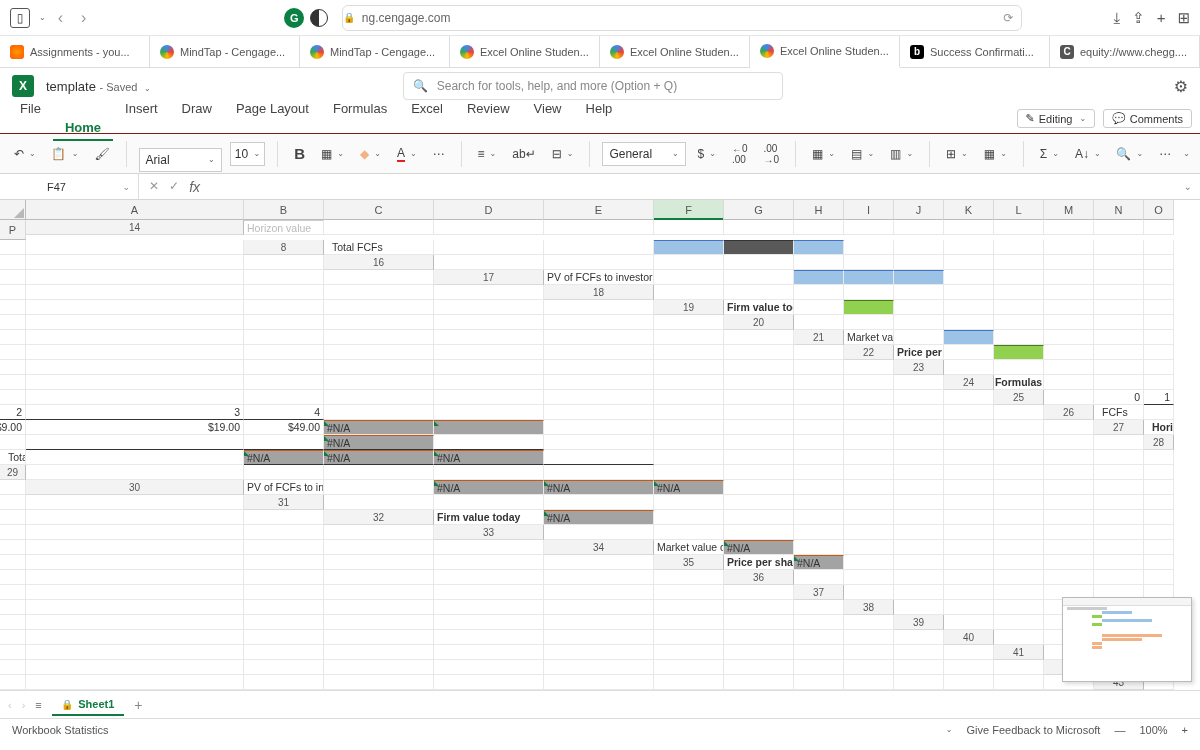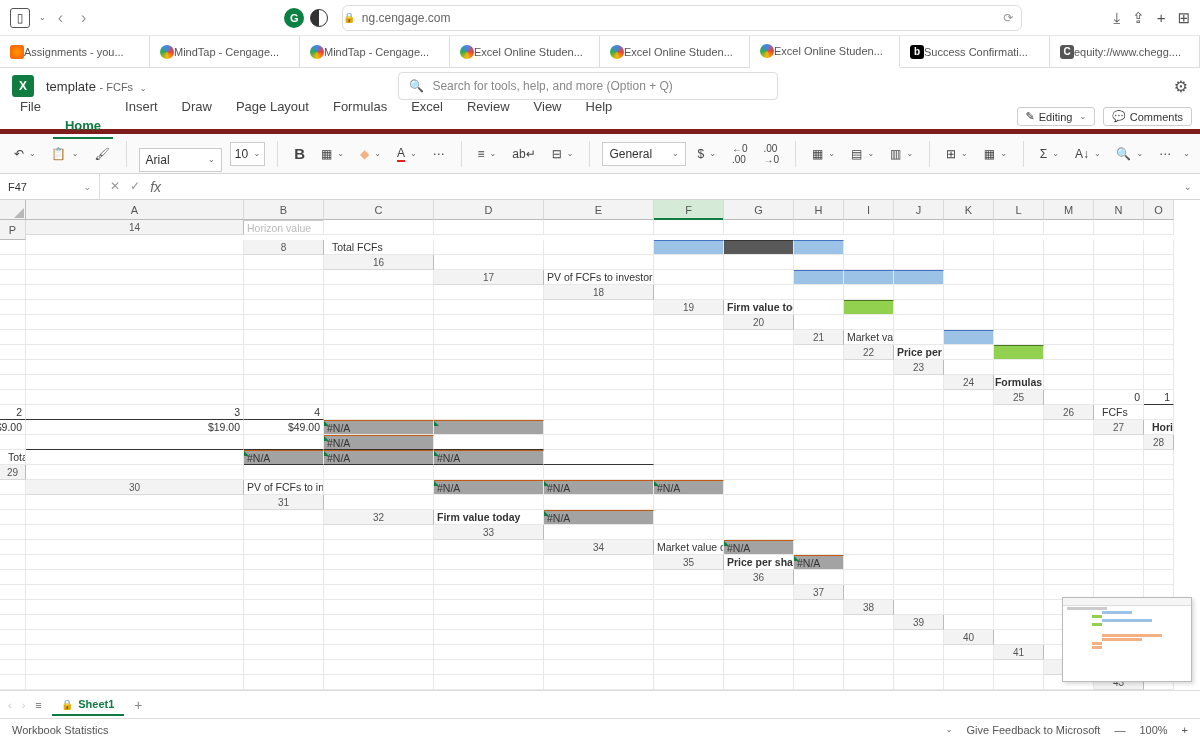--- a/index.html
+++ b/index.html
@@ -10,55 +10,55 @@
 .browser-bar .box { width: 20px; height: 20px; border: 1.5px solid #555; border-radius: 3px; display:flex; align-items:center; justify-content:center; }
 .browser-bar .nav-arrow { font-size: 16px; color: #999; padding: 0 6px; }
 .circle-g { width: 20px; height: 20px; border-radius: 50%; background: #0a8043; color:#fff; display:flex;align-items:center;justify-content:center;font-size:11px;font-weight:bold; }
 .shield { width: 18px; height: 18px; border-radius:50%; background:linear-gradient(90deg,#333 50%,#fff 50%); border:1px solid #333; }
 .url-bar { flex:1; max-width: 680px; height: 26px; border: 1px solid #ddd; border-radius: 6px; display:flex; align-items:center; justify-content:center; gap:6px; color:#666; margin:0 8px;}
 .url-bar .lock { font-size:10px; }
 .br-right { margin-left:auto; display:flex; gap:12px; color:#555; font-size:15px; }
 
 
 .browser-tabs { height: 32px; display:flex; border-bottom: 1px solid #ddd; }
-.btab { flex:1; min-width:0; display:flex; align-items:center; gap:0; padding:0 10px; border-right:1px solid #ddd; font-size:11px; color:#555; white-space:nowrap; overflow:hidden; text-overflow:ellipsis; }
+.btab { flex:1; min-width:0; display:flex; align-items:center; gap:6px; padding:0 10px; border-right:1px solid #ddd; font-size:11px; color:#555; white-space:nowrap; overflow:hidden; text-overflow:ellipsis; }
 .btab.active { background:#fff; border-bottom:2px solid #fff; margin-bottom:-1px; }
 .bicon { width:14px; height:14px; border-radius:3px; display:inline-block; flex-shrink:0; }
 .bi-orange { background: radial-gradient(circle,#f90,#f50); }
 .bi-multi { background: conic-gradient(#4285f4,#ea4335,#fbbc05,#34a853,#4285f4); border-radius:50%;}
 .bi-b { background:#000; color:#fff; font-weight:bold; text-align:center; font-size:10px; line-height:14px;}
 .bi-c { background:#555; color:#fff; font-weight:bold; text-align:center; font-size:10px; line-height:14px; border-radius:3px;}
 
 
 .xl-title { height: 36px; display:flex; align-items:center; padding: 0 12px; gap:12px; }
 .xl-logo { width:22px; height:22px; background:#107c41; color:#fff; border-radius:3px; display:flex; align-items:center; justify-content:center; font-weight:bold;font-size:12px;}
 .xl-name { font-size:13px; color:#333; }
 .xl-name .saved { color:#666; font-size:11px; }
 .xl-search { margin-left: 240px; width:380px; height:28px; border:1px solid #ddd; border-radius:4px; display:flex; align-items:center; padding:0 10px; color:#888; gap:8px;}
 .xl-gear { margin-left:auto; font-size:16px; color:#555; }
 
 
-.menu-bar { height: 30px; display:flex; align-items:center; padding:0 8px; gap:2px; border-bottom:5px solid #7f1d1d; }
+.menu-bar { height: 30px; display:flex; align-items:center; padding:0 8px; gap:2px; border-bottom:1px solid #7f1d1d; }
 .menu-item { padding: 4px 12px; font-size:13px; color:#444; cursor:pointer; }
 .menu-item.active { border-bottom:2px solid #107c41; color:#107c41; font-weight:600;margin-top:19px; }
 .menu-right { margin-left:auto; display:flex; gap:8px; }
 .menu-btn { display:flex; align-items:center; gap:4px; padding:2px 8px; border:1px solid #ccc; border-radius:3px; font-size:11px; }
 
 
 .ribbon { height: 40px; display:flex; align-items:center; padding:0 10px; gap:8px; border-bottom:1px solid #d4d4d4; background:#fafafa;}
 .rsep { width:1px; height:26px; background:#ddd; margin:0 4px; }
 .rbtn { display:flex; align-items:center; gap:2px; padding:2px 4px; color:#444; font-size:12px; }
 .font-name { width:90px; height:24px; border:1px solid #ccc; padding:0 6px; display:flex; align-items:center; font-size:12px; background:#fff;margin-top:12px;}
 .font-size { width:38px; height:24px; border:1px solid #ccc; padding:0 4px; display:flex; align-items:center; font-size:12px;background:#fff;}
 .num-fmt { width:90px; height:24px; border:1px solid #ccc; padding:0 6px; display:flex; align-items:center; font-size:12px;background:#fff;}
 .bold { font-weight:bold; font-size:15px; }
 
 
 .fb-row { height:26px; display:flex; align-items:center; border-bottom:1px solid #d4d4d4; }
-.name-box { width:100px; border-right:1px solid #ddd; padding:0 8px; font-size:11px; display:flex; align-items:center; height:100%; }
+.name-box { width:100px; border-right:1px solid #ddd; padding:0 8px; font-size:11px; display:flex; align-items:center; height:100%;margin-left:39px; }
 .name-box .dd { margin-left:auto; color:#888; font-size:9px;}
 .fb-btns { display:flex; gap:10px; padding:0 10px; color:#999; font-size:12px;}
 .fx { font-style:italic; font-size:14px; color:#666;}
 .formula-input { flex:1; padding:0 6px; font-size:12px; }
 .fb-end { padding:0 8px; color:#888; font-size:10px;}
 
 
 .grid-wrap { position:relative; height: 490px; overflow:hidden; }
 .grid { display:grid; grid-template-columns: 26px 218px 80px 110px 110px 110px 70px 70px 50px 50px 50px 50px 50px 50px 50px 30px; }
 .hdr { background:#f3f3f3; border-right:1px solid #d9d9d9; border-bottom:1px solid #bbb; height:20px; display:flex; align-items:center; justify-content:center; font-size:11px; color:#555; position:relative;}
@@ -151,21 +151,21 @@
     <div class="btab">
       <span class="bicon bi-c">C</span>
       <span>equity://www.chegg....</span>
     </div>
   </div>
 
 <div class="xl-title">
   <div class="xl-logo">X</div>
   <div class="xl-name">
     <span>template</span>
-    <span class="saved">- FCFs</span>
+    <span class="saved">- Saved</span>
     <span class="chev">⌄</span>
   </div>
   <div class="xl-search">
     <span>🔍</span>
     <span>Search for tools, help, and more (Option + Q)</span>
   </div>
   <span class="xl-gear">⚙</span>
 </div>
 
 <div class="menu-bar">

